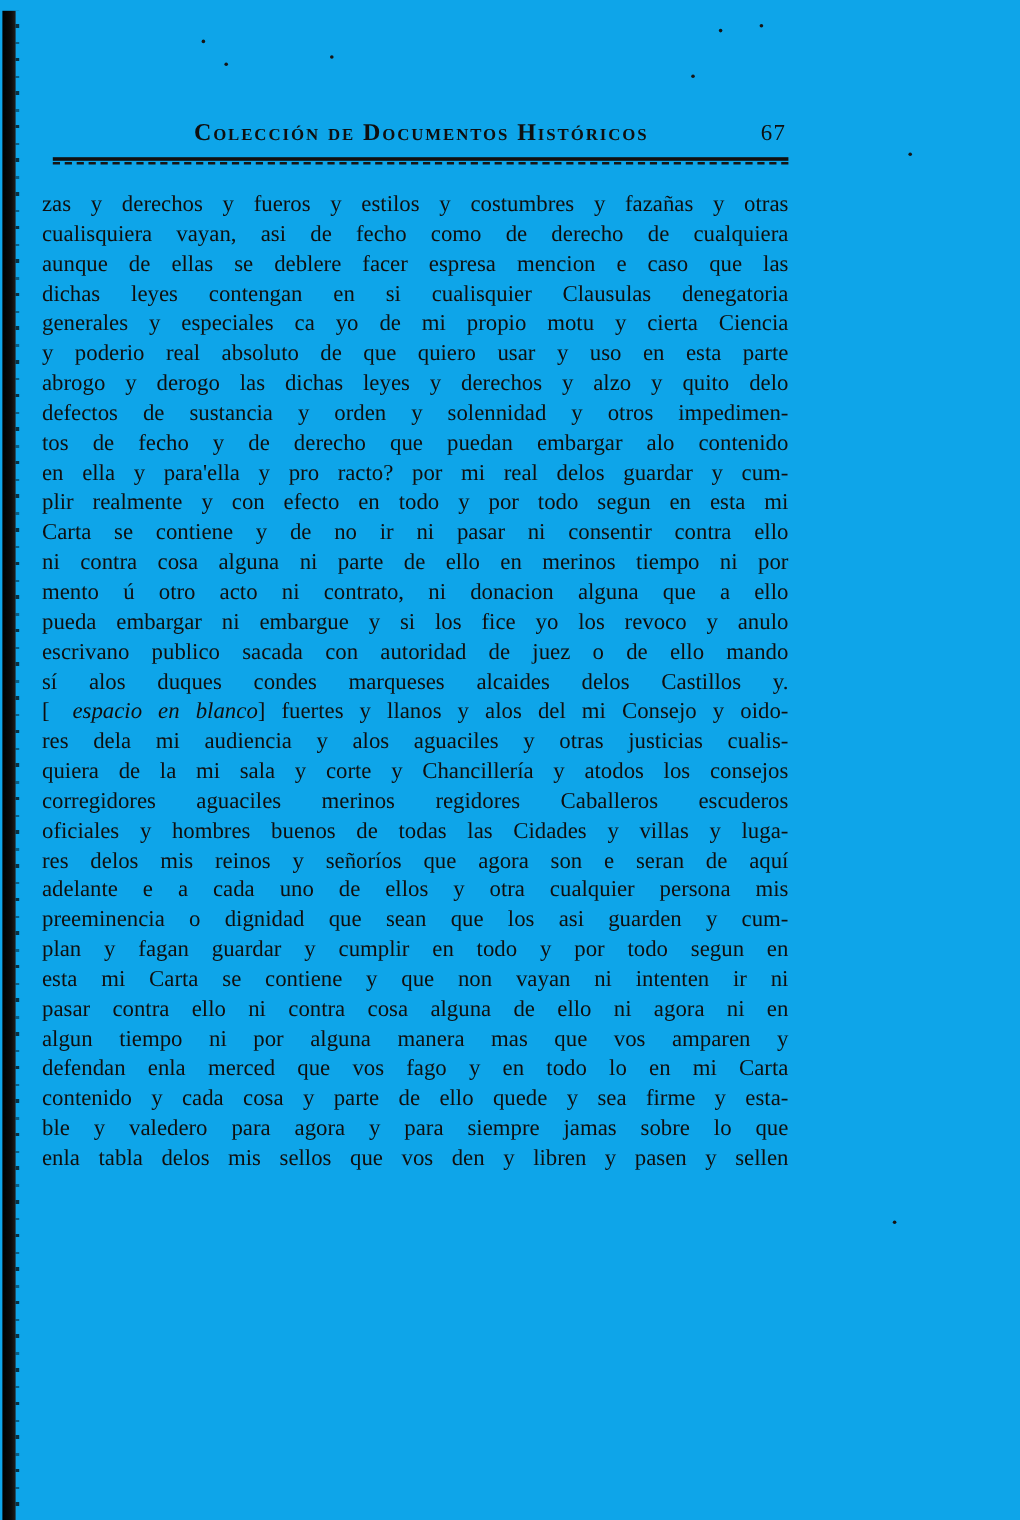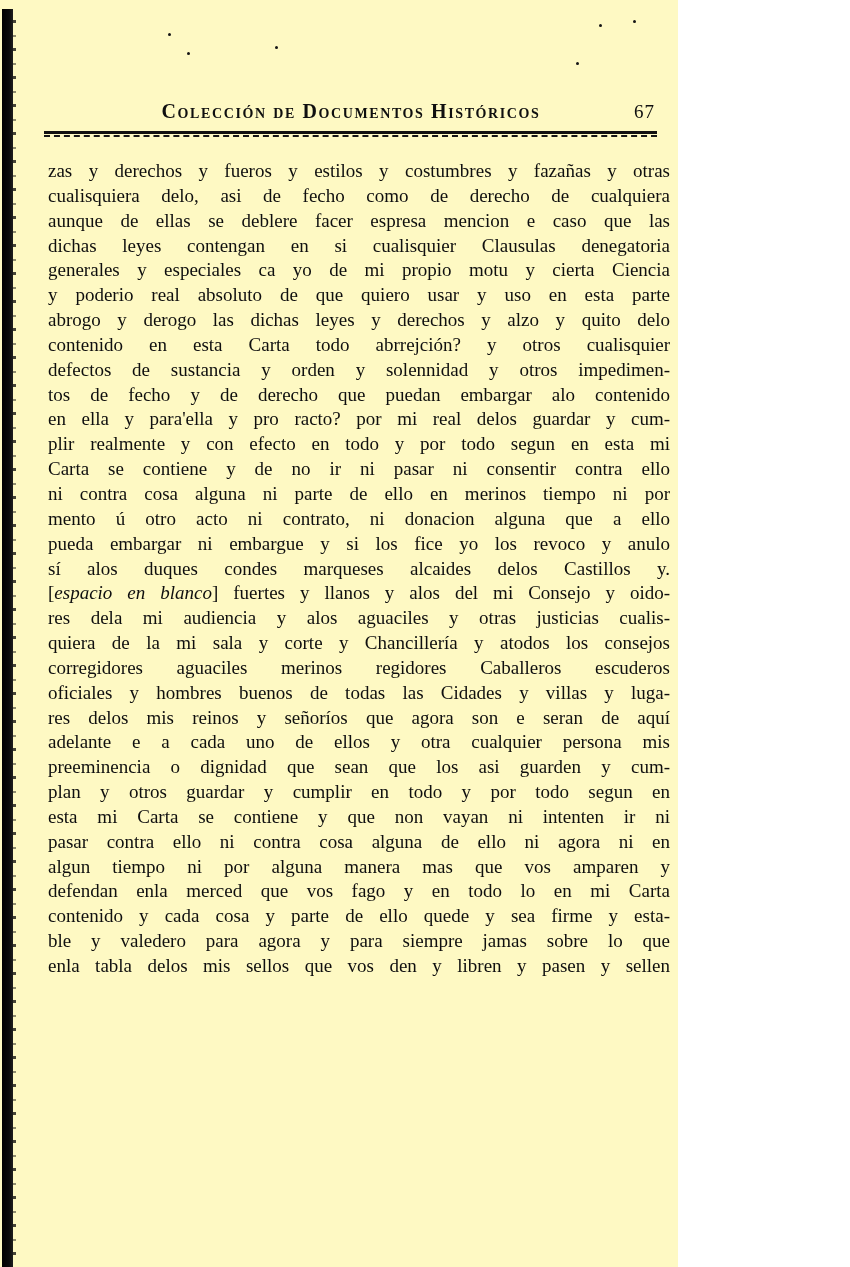--- a/index.html
+++ b/index.html
@@ -2,23 +2,23 @@
 <html><head>
 <meta charset="utf-8">
 <style>
   html, body {
     margin: 0;
     padding: 0;
     background: #ffffff;
   }
   .page {
     position: relative;
-    width: 678px;
+    width: 850px;
     height: 1267px;
-    background: #fef9c3;
+    background: #0ea5e9;
     overflow: hidden;
     font-family: "Liberation Serif", "DejaVu Serif", serif;
     color: #0f0f0f;
   }
   
   .binding-strip {
     position: absolute;
     left: 2px;
     top: 9px;
     width: 11px;
@@ -77,36 +77,37 @@
     height: 0;
     border-top: 3px solid #101010;
   }
   .header-rule .rule-dash {
     height: 0;
     margin-top: 1px;
     border-top: 2px dashed #161616;
   }
   .body-text {
     position: absolute;
-    left: 48px;
+    left: 35px;
     top: 159px;
     width: 622px;
     font-size: 19px;
     line-height: 24.85px;
     font-family: Liberation Serif, serif;
   }
   .tl {
     text-align: justify;
     text-align-last: justify;
     height: 24.85px;
     overflow: visible;
     white-space: normal;
   }
   .it {
     font-style: italic;
+    margin-left: 19px;
   }
   .speckle {
     position: absolute;
     width: 3px;
     height: 3px;
     border-radius: 50%;
     background: #151515;
   }
 </style>
 </head>
@@ -121,45 +122,45 @@
     <span class="page-number">67</span>
   </div>
 
   <div class="header-rule">
     <div class="rule-solid"></div>
     <div class="rule-dash"></div>
   </div>
 
   <div class="body-text">
     <div class="tl">zas y derechos y fueros y estilos y costumbres y fazañas y otras</div>
-    <div class="tl">cualisquiera delo, asi de fecho como de derecho de cualquiera</div>
+    <div class="tl">cualisquiera vayan, asi de fecho como de derecho de cualquiera</div>
     <div class="tl">aunque de ellas se deblere facer espresa mencion e caso que las</div>
     <div class="tl">dichas leyes contengan en si cualisquier Clausulas denegatoria</div>
     <div class="tl">generales y especiales ca yo de mi propio motu y cierta Ciencia</div>
     <div class="tl">y poderio real absoluto de que quiero usar y uso en esta parte</div>
     <div class="tl">abrogo y derogo las dichas leyes y derechos y alzo y quito delo</div>
-    <div class="tl">contenido en esta Carta todo abrrejción? y otros cualisquier</div>
     <div class="tl">defectos de sustancia y orden y solennidad y otros impedimen-</div>
     <div class="tl">tos de fecho y de derecho que puedan embargar alo contenido</div>
     <div class="tl">en ella y para'ella y pro racto? por mi real delos guardar y cum-</div>
     <div class="tl">plir realmente y con efecto en todo y por todo segun en esta mi</div>
     <div class="tl">Carta se contiene y de no ir ni pasar ni consentir contra ello</div>
     <div class="tl">ni contra cosa alguna ni parte de ello en merinos tiempo ni por</div>
     <div class="tl">mento ú otro acto ni contrato, ni donacion alguna que a ello</div>
     <div class="tl">pueda embargar ni embargue y si los fice yo los revoco y anulo</div>
+    <div class="tl">escrivano publico sacada con autoridad de juez o de ello mando</div>
     <div class="tl">sí alos duques condes marqueses alcaides delos Castillos y.</div>
     <div class="tl"><span>[</span><span class="it">espacio en blanco</span><span>] fuertes y llanos y alos del mi Consejo y oido-</span></div>
     <div class="tl">res dela mi audiencia y alos aguaciles y otras justicias cualis-</div>
     <div class="tl">quiera de la mi sala y corte y Chancillería y atodos los consejos</div>
     <div class="tl">corregidores aguaciles merinos regidores Caballeros escuderos</div>
     <div class="tl">oficiales y hombres buenos de todas las Cidades y villas y luga-</div>
     <div class="tl">res delos mis reinos y señoríos que agora son e seran de aquí</div>
     <div class="tl">adelante e a cada uno de ellos y otra cualquier persona mis</div>
     <div class="tl">preeminencia o dignidad que sean que los asi guarden y cum-</div>
-    <div class="tl">plan y otros guardar y cumplir en todo y por todo segun en</div>
+    <div class="tl">plan y fagan guardar y cumplir en todo y por todo segun en</div>
     <div class="tl">esta mi Carta se contiene y que non vayan ni intenten ir ni</div>
     <div class="tl">pasar contra ello ni contra cosa alguna de ello ni agora ni en</div>
     <div class="tl">algun tiempo ni por alguna manera mas que vos amparen y</div>
     <div class="tl">defendan enla merced que vos fago y en todo lo en mi Carta</div>
     <div class="tl">contenido y cada cosa y parte de ello quede y sea firme y esta-</div>
     <div class="tl">ble y valedero para agora y para siempre jamas sobre lo que</div>
     <div class="tl">enla tabla delos mis sellos que vos den y libren y pasen y sellen</div>
   </div>
 
   <div class="speckle" style="left:168px; top:33px;"></div>

